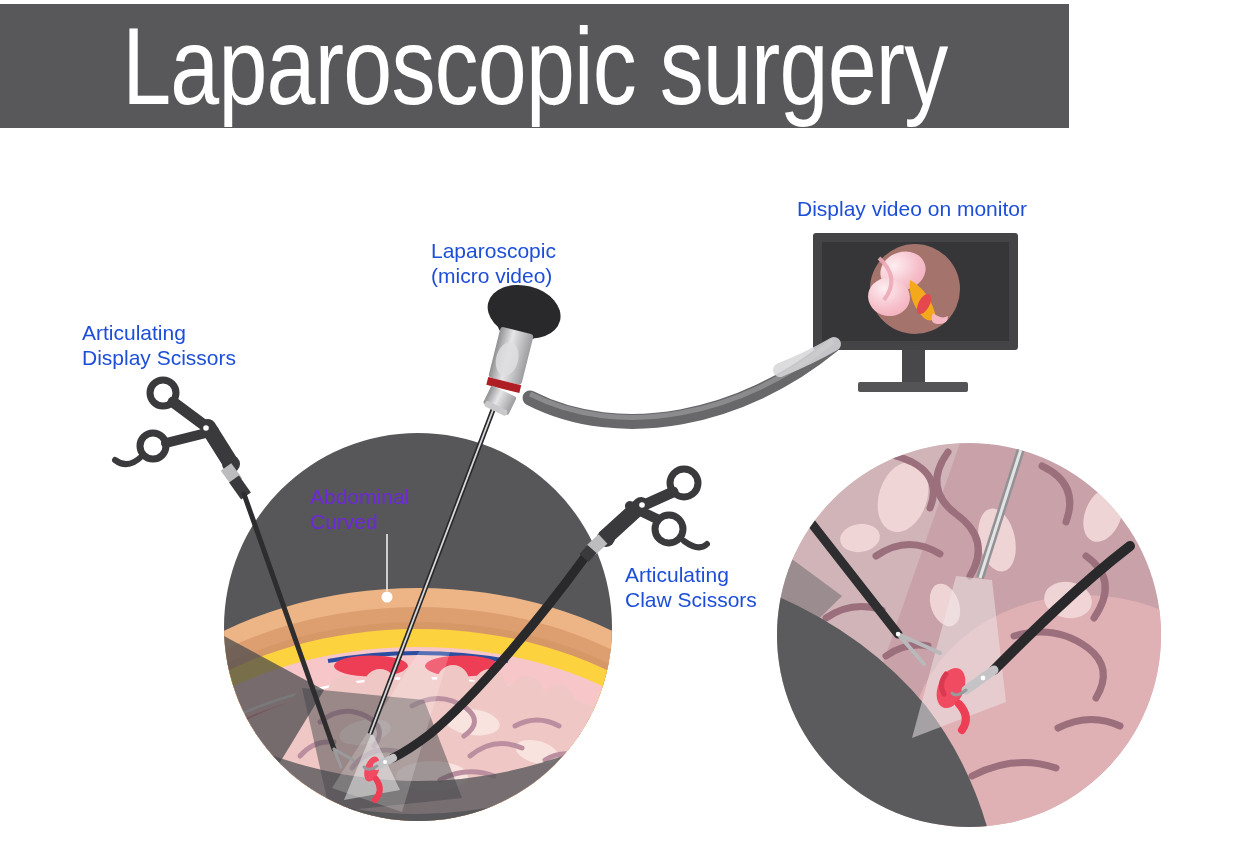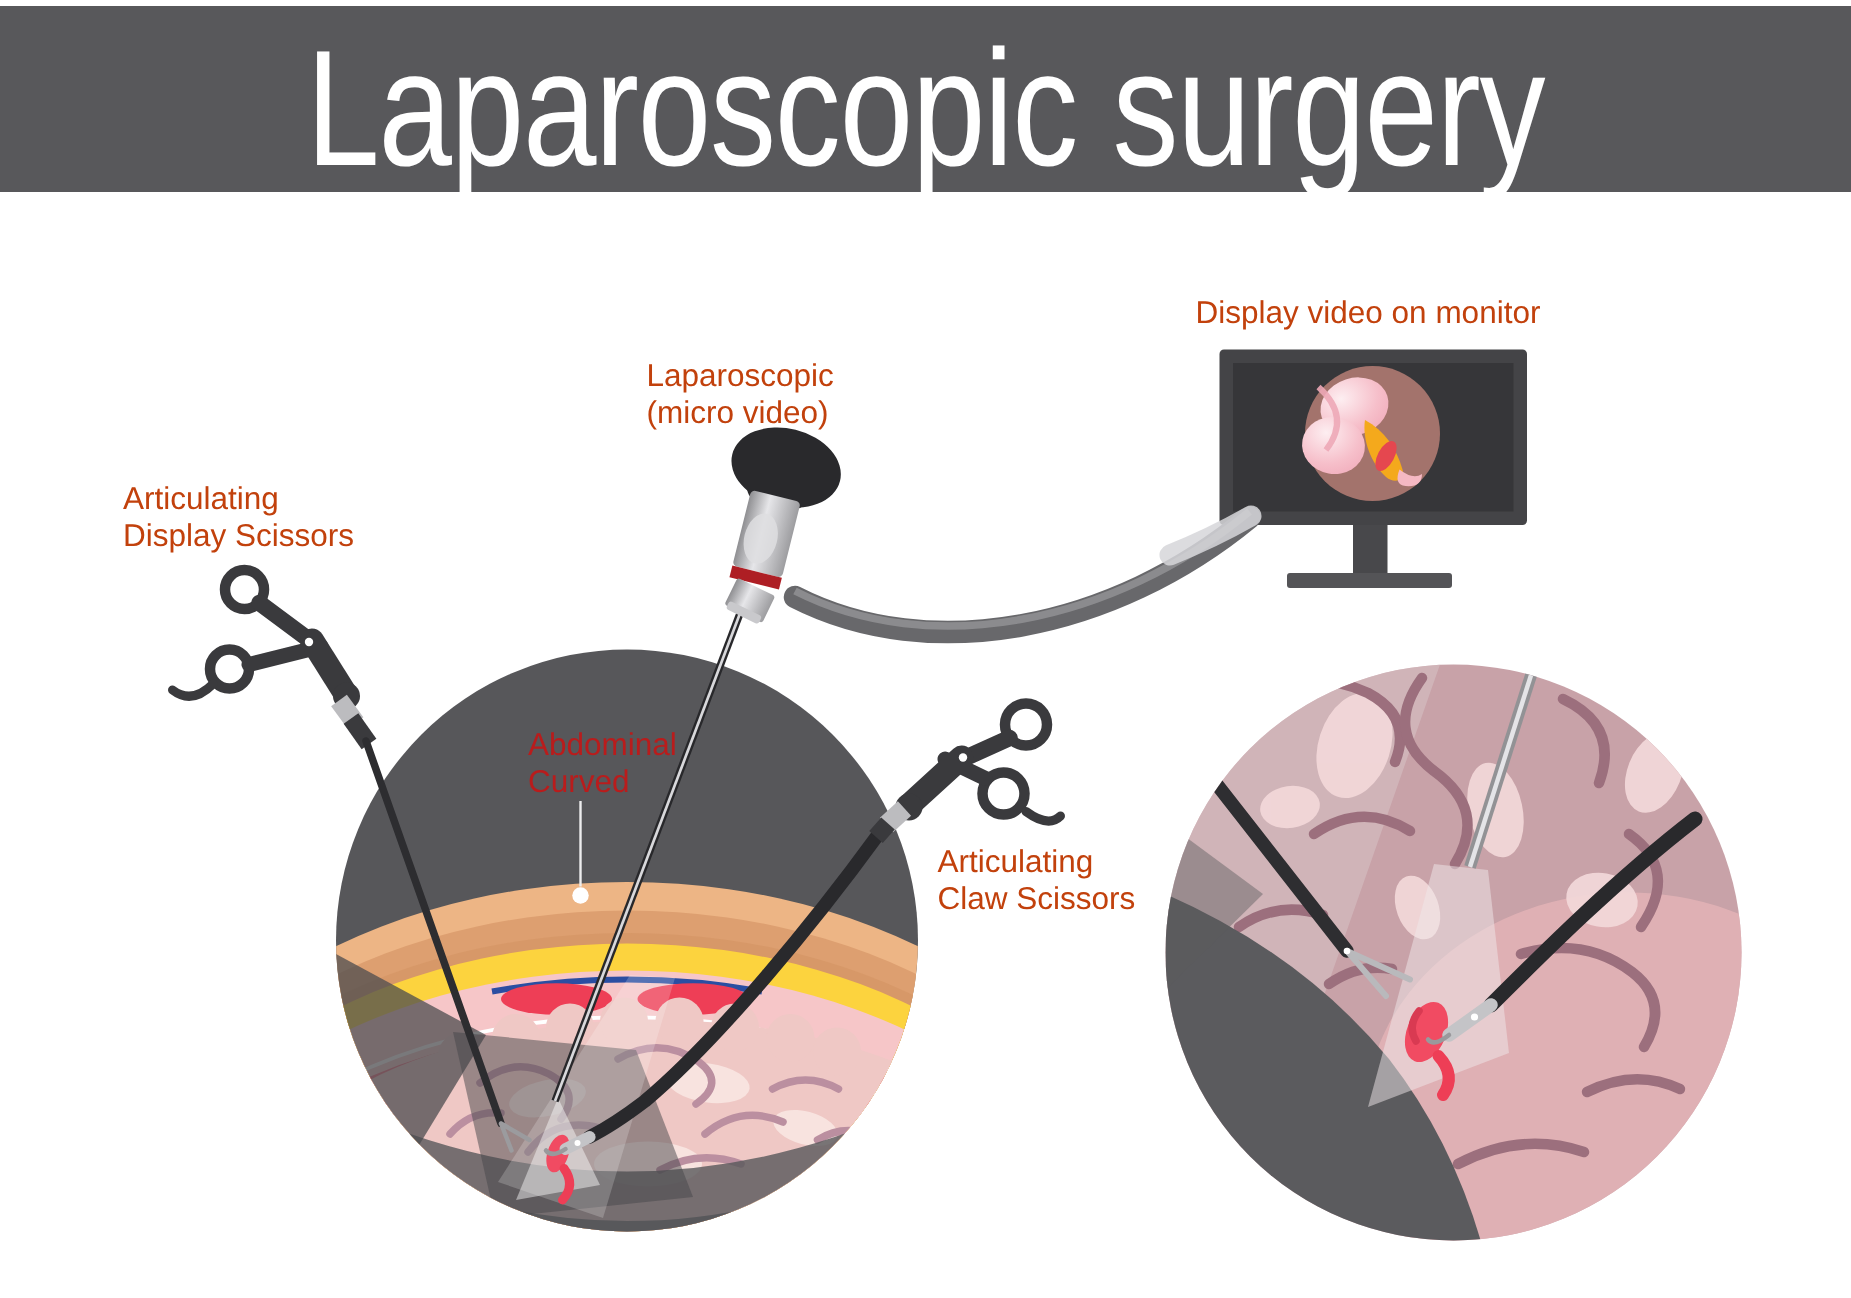--- a/index.html
+++ b/index.html
@@ -1,25 +1,25 @@
 <!DOCTYPE html>
 <html><head>
 <meta charset="utf-8">
 <style>
   html,body{margin:0;padding:0;background:#ffffff;}
   .stage{position:relative;width:1234px;height:865px;background:#fff;overflow:hidden;
          font-family:"Liberation Sans", sans-serif;}
-  .banner{position:absolute;left:0;top:4px;width:1234px;height:124px;background:#58585b;
-          display:flex;align-items:flex-end;justify-content:center;}
+  .banner{position:absolute;left:0;top:4px;width:1069px;height:124px;background:#58585b;
+          display:flex;align-items:center;justify-content:center;}
   .banner-title{color:#ffffff;font-size:110px;font-weight:400;line-height:1;
           display:inline-block;transform:scaleX(.8);transform-origin:center;
           letter-spacing:-1px;white-space:nowrap;}
   .art{position:absolute;left:0;top:0;width:1234px;height:865px;}
-  .lbl{position:absolute;font-size:21px;line-height:25px;color:#c2410c;white-space:nowrap;}
-  .lbl.light{color:#b91c1c;margin-left:42px;}
+  .lbl{position:absolute;font-size:21px;line-height:25px;color:#1d4ed8;white-space:nowrap;}
+  .lbl.light{color:#6d28d9;}
 </style>
 </head>
 <body>
 
 <div class="stage">
 
   <svg class="art" viewBox="0 0 1234 865" aria-hidden="true">
     <defs>
       <clipPath id="clipMain">
           <circle cx="418" cy="627" r="194"></circle>

